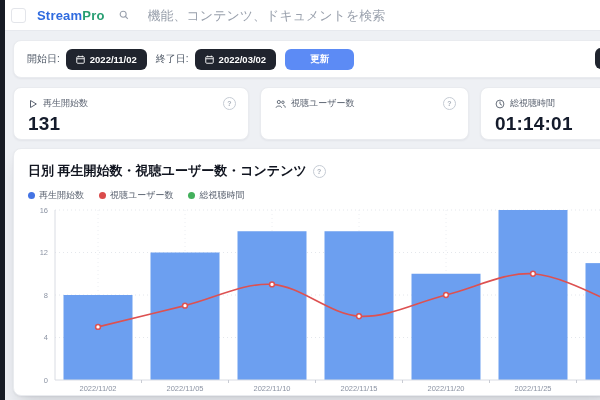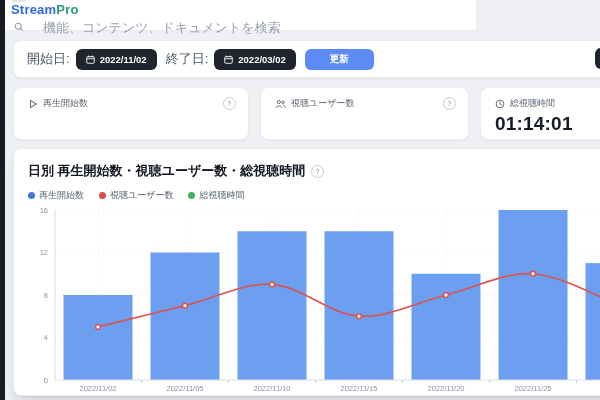--- a/index.html
+++ b/index.html
@@ -3,39 +3,39 @@
 <meta charset="utf-8">
 <style>
   html,body{margin:0;padding:0;width:600px;height:400px;overflow:hidden;
     font-family:"Liberation Sans","DejaVu Sans",sans-serif;background:#eef0f4;}
   .viewport{position:relative;width:600px;height:400px;overflow:hidden;}
 
   
   .side-strip{position:absolute;left:0;top:0;width:5px;height:400px;background:#171b24;z-index:40;}
 
   
-  .topbar{position:absolute;left:0;top:0;width:476px;height:30px;background:#ffffff;
-    border-bottom:1px solid #e7e9ee;display:flex;z-index:30;flex-direction:column;}
+  .topbar{position:absolute;left:0;top:0;width:600px;height:30px;background:#ffffff;
+    border-bottom:1px solid #e7e9ee;display:flex;align-items:center;z-index:30;}
   .menu-box{width:13px;height:13px;border:1px solid #e3e5ea;border-radius:3px;margin-left:11px;}
   .brand{margin-left:11px;font-size:13px;font-weight:700;letter-spacing:.2px;white-space:nowrap;}
   .brand .b1{color:#2f6bdf;}
   .brand .b2{color:#279e72;}
   .searchwrap{display:flex;align-items:center;margin-left:14px;height:20px;flex:0 0 auto;}
   .searchwrap svg{flex:0 0 auto;}
   .search-input{border:none;outline:none;background:transparent;font-size:13px;color:#3c4452;
     width:260px;margin-left:17px;font-family:inherit;}
   .search-input::placeholder{color:#9aa1ad;}
 
   
   .card{position:absolute;background:#fff;border:1px solid #e9ebef;border-radius:8px;
     box-shadow:0 1px 2px rgba(20,25,40,.05);}
 
   
   .filterbar{left:13px;top:40px;width:600px;height:36px;display:flex;align-items:center;overflow:hidden;}
-  .f-label{font-size:13px;color:#4b5563;margin-left:9px;white-space:nowrap;}
+  .f-label{font-size:10px;color:#4b5563;margin-left:9px;white-space:nowrap;}
   .f-label:first-child{margin-left:13px;}
   .date-btn{display:flex;align-items:center;gap:5px;background:#20242e;color:#fff;border:none;
     border-radius:6px;height:21px;padding:0 10px;margin-left:6px;font-size:9.5px;font-weight:700;
     font-family:inherit;cursor:pointer;white-space:nowrap;}
   .update-btn{background:#5c8bf5;color:#fff;border:none;border-radius:6px;height:21px;
     padding:0 25px;margin-left:9px;font-size:9.5px;font-weight:700;font-family:inherit;cursor:pointer;}
   .right-dark-btn{position:absolute;left:581px;top:7px;width:40px;height:21px;background:#20242e;
     border:none;border-radius:6px;cursor:pointer;}
 
   
@@ -103,20 +103,21 @@
 
   <div class="card stat" style="left:13px;top:87px;width:234px;">
     <div class="stat-head">
       <svg width="10" height="10" viewBox="0 0 12 12">
           <path d="M3 1.8 L10 6 L3 10.2 Z" fill="none" stroke="#5a6270" stroke-width="1.2" stroke-linejoin="round"></path>
         </svg>
       <span class="lab">再生開始数</span>
       <span class="spacer"></span>
       <span class="helpdot">?</span>
     </div>
+    <div class="stat-val">131</div>
   </div>
 
   <div class="card stat" style="left:260px;top:87px;width:207px;">
     <div class="stat-head">
       <svg width="11" height="10" viewBox="0 0 13 12">
           <circle cx="4.5" cy="3.6" r="1.9" fill="none" stroke="#5a6270" stroke-width="1.1"></circle>
           <path d="M1.2 10.4 C1.2 7.8 7.8 7.8 7.8 10.4" fill="none" stroke="#5a6270" stroke-width="1.1"></path>
           <circle cx="9.4" cy="3.9" r="1.5" fill="none" stroke="#5a6270" stroke-width="1.1"></circle>
           <path d="M9.7 7.4 C11.6 7.7 12.2 9 12.2 10.4" fill="none" stroke="#5a6270" stroke-width="1.1"></path>
         </svg>
@@ -133,21 +134,21 @@
           <path d="M6 3.4 V6 L8 7.3" fill="none" stroke="#5a6270" stroke-width="1.1" stroke-linecap="round"></path>
         </svg>
       <span class="lab">総視聴時間</span>
       <span class="spacer"></span>
     </div>
     <div class="stat-val">01:14:01</div>
   </div>
 
   <div class="card chartcard">
     <div class="chart-title-row">
-      <span class="chart-title">日別 再生開始数・視聴ユーザー数・総視聴時間</span>
+      <span class="chart-title">日別 再生開始数・視聴ユーザー数・コンテンツ</span>
       <span class="helpdot">?</span>
     </div>
     <div class="legend">
       <div class="legend-item">
         <span class="legend-dot" style="background: rgb(68, 116, 228);"></span>
         <span class="legend-label">再生開始数</span>
       </div>
       <div class="legend-item">
         <span class="legend-dot" style="background: rgb(218, 75, 75);"></span>
         <span class="legend-label">視聴ユーザー数</span>

